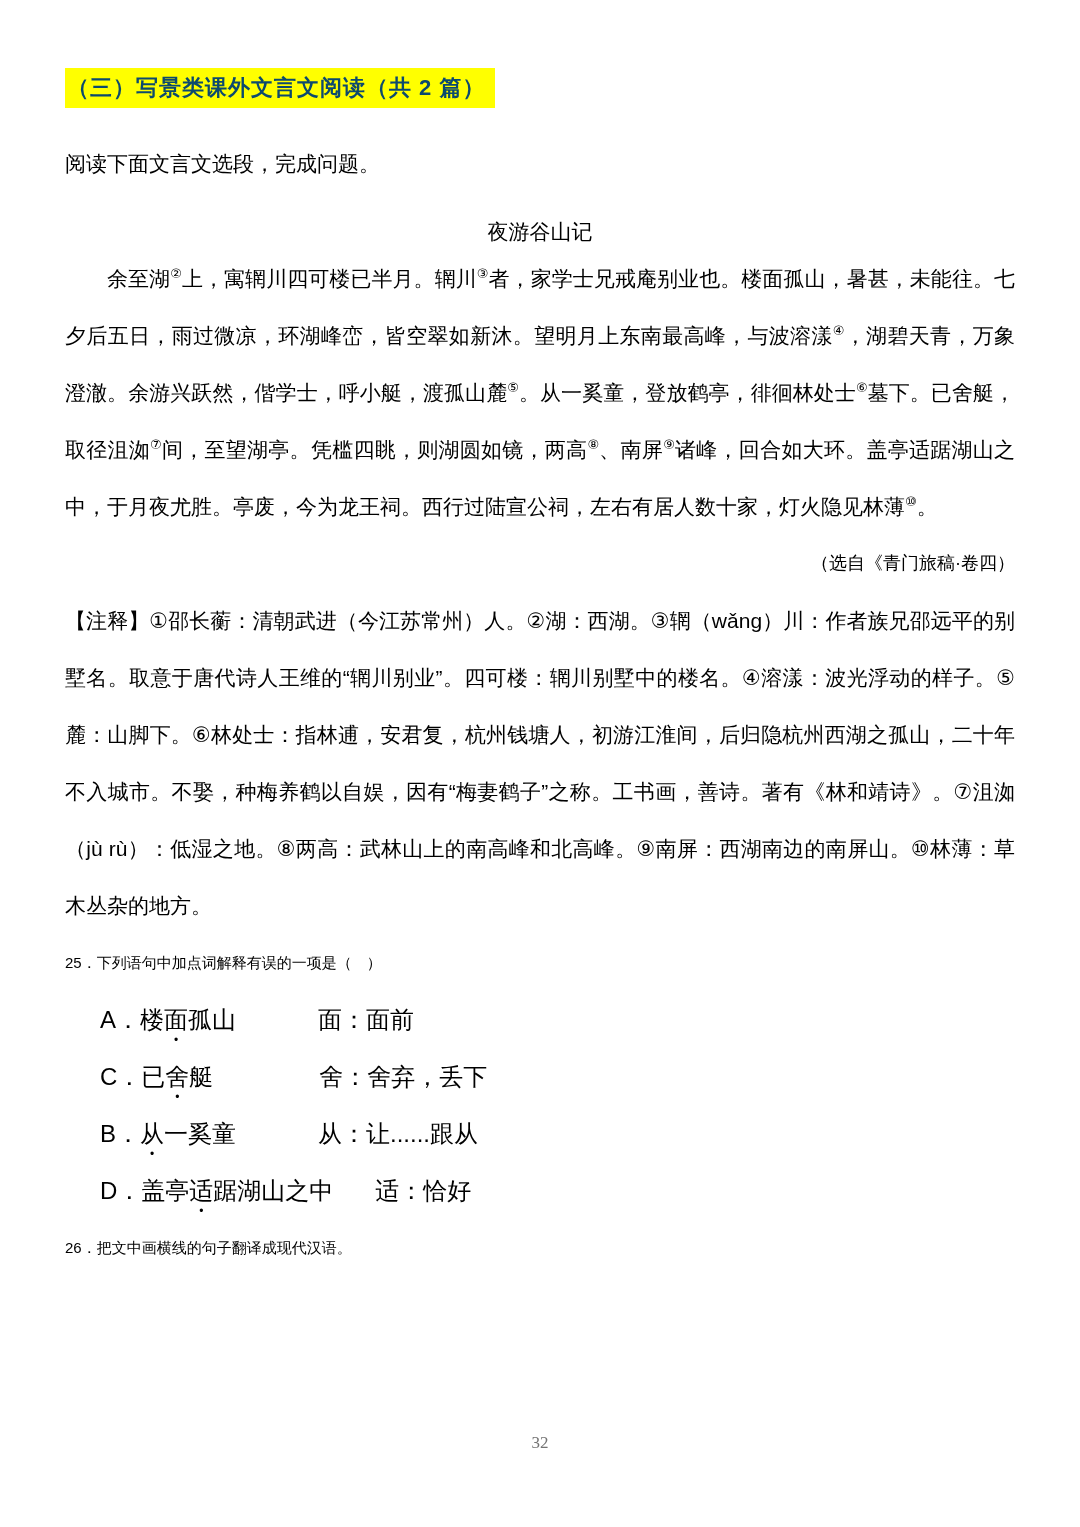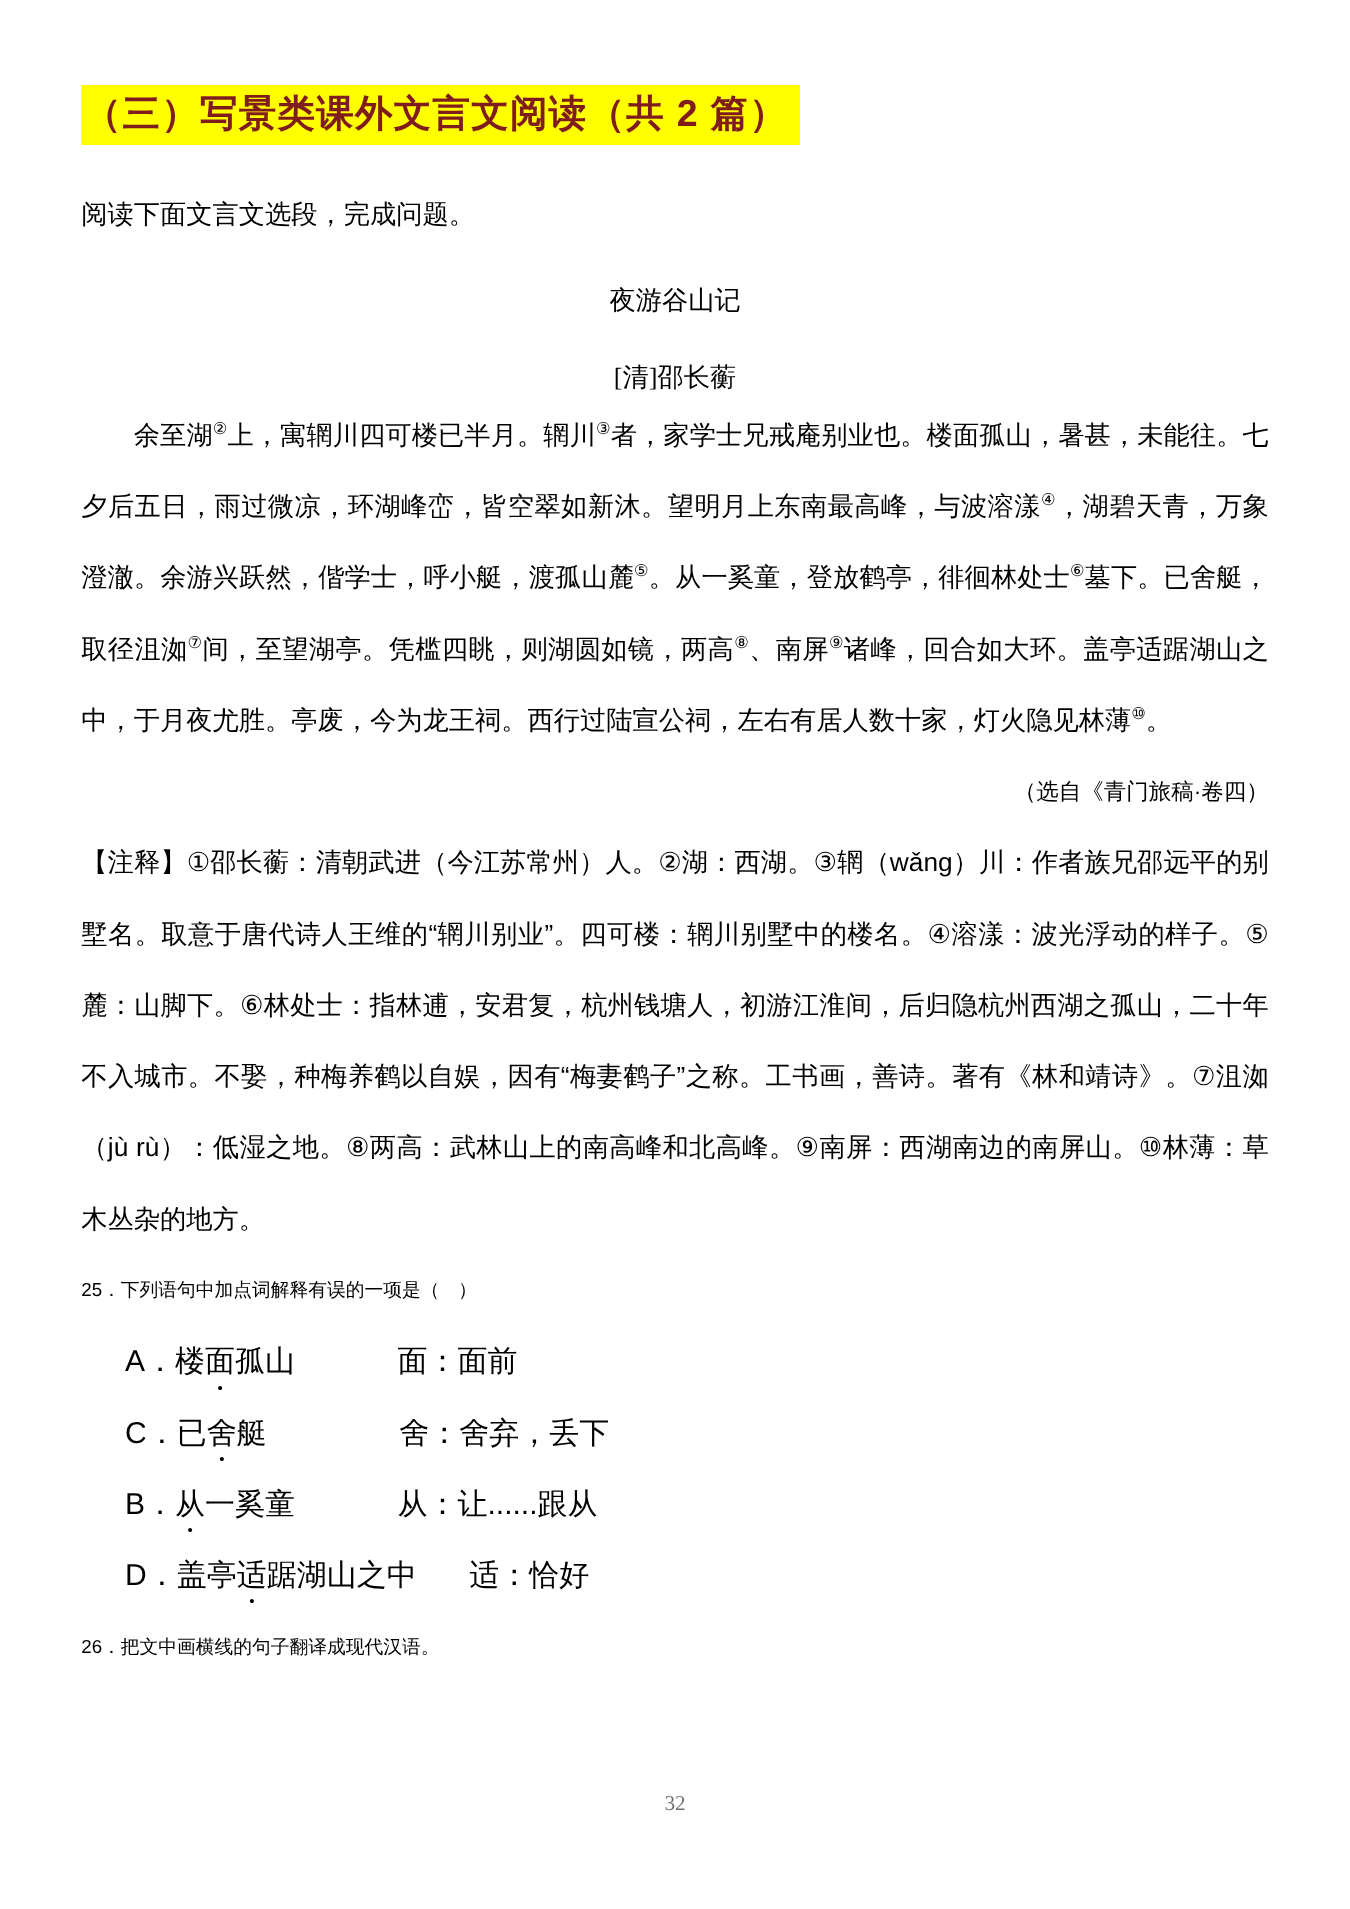--- a/index.html
+++ b/index.html
@@ -12,32 +12,32 @@
     color: #000000;
     overflow: hidden;
   }
   .page {
     padding: 68px 65px 0 65px;
   }
   .section-title-wrap { line-height: 1; }
   .hl-title {
     display: inline-block;
     background: #ffff00;
-    color: #7f1d1d;
+    color: #0c4a6e;
     font-weight: bold;
-    font-size: 30px;
+    font-size: 22px;
     padding: 9px 10px 9px 2px;
     letter-spacing: 1px;
   }
   .intro {
     margin-top: 42px;
     font-size: 21px;
     line-height: 28px;
   }
-  .center { text-align: center; font-family: Liberation Serif, serif; }
+  .center { text-align: center; }
   .art-title {
     margin-top: 40px;
     font-size: 21px;
   }
   .art-author {
     margin-top: 34px;
     font-size: 21px;
   }
   .main-para {
     margin-top: 4px;
@@ -103,21 +103,20 @@
 <div class="page">
 
   <div class="section-title-wrap">
     <span class="hl-title">（三）写景类课外文言文阅读（共 2 篇）</span>
   </div>
 
   <p class="intro">阅读下面文言文选段，完成问题。</p>
 
   <p class="center art-title">夜游谷山记</p>
 
-  <p class="center art-author">[清]邵长蘅</p>
 
   <p class="main-para"><span>余至湖</span><sup>②</sup><span>上，寓辋川四可楼已半月。辋川</span><sup>③</sup><span>者，家学士兄戒庵别业也。楼面孤山，暑甚，未能往。七夕后五日，</span><span class="u">雨过微凉，环湖峰峦，皆空翠如新沐。</span><span>望明月上东南最高峰，与波溶漾</span><sup>④</sup><span>，湖碧天青，万象澄澈。余游兴跃然，偕学士，呼小艇，渡孤山麓</span><sup>⑤</sup><span>。从一奚童，登放鹤亭，徘徊林处士</span><sup>⑥</sup><span>墓下。已舍艇，取径沮洳</span><sup>⑦</sup><span>间，至望湖亭。</span><span class="u">凭槛四眺，则湖圆如镜，</span><span>两高</span><sup>⑧</sup><span>、南屏</span><sup>⑨</sup><span>诸峰，回合如大环。盖亭适踞湖山之中，于月夜尤胜。亭废，今为龙王祠。西行过陆宣公祠，左右有居人数十家，灯火隐见林薄</span><sup>⑩</sup><span>。</span></p>
 
   <p class="attribution">（选自《青门旅稿·卷四）</p>
 
   <p class="notes">【注释】①邵长蘅：清朝武进（今江苏常州）人。②湖：西湖。③辋（wǎng）川：作者族兄邵远平的别墅名。取意于唐代诗人王维的“辋川别业”。四可楼：辋川别墅中的楼名。④溶漾：波光浮动的样子。⑤麓：山脚下。⑥林处士：指林逋，安君复，杭州钱塘人，初游江淮间，后归隐杭州西湖之孤山，二十年不入城市。不娶，种梅养鹤以自娱，因有“梅妻鹤子”之称。工书画，善诗。著有《林和靖诗》。⑦沮洳（jù rù）：低湿之地。⑧两高：武林山上的南高峰和北高峰。⑨南屏：西湖南边的南屏山。⑩林薄：草木丛杂的地方。</p>
 
   <p class="q-stem">25．下列语句中加点词解释有误的一项是（　）</p>
 
   <div class="option"><span>A．</span><span class="opt-phrase"><span>楼</span><span class="dot">面</span><span>孤山</span></span><span>面：面前</span></div>

